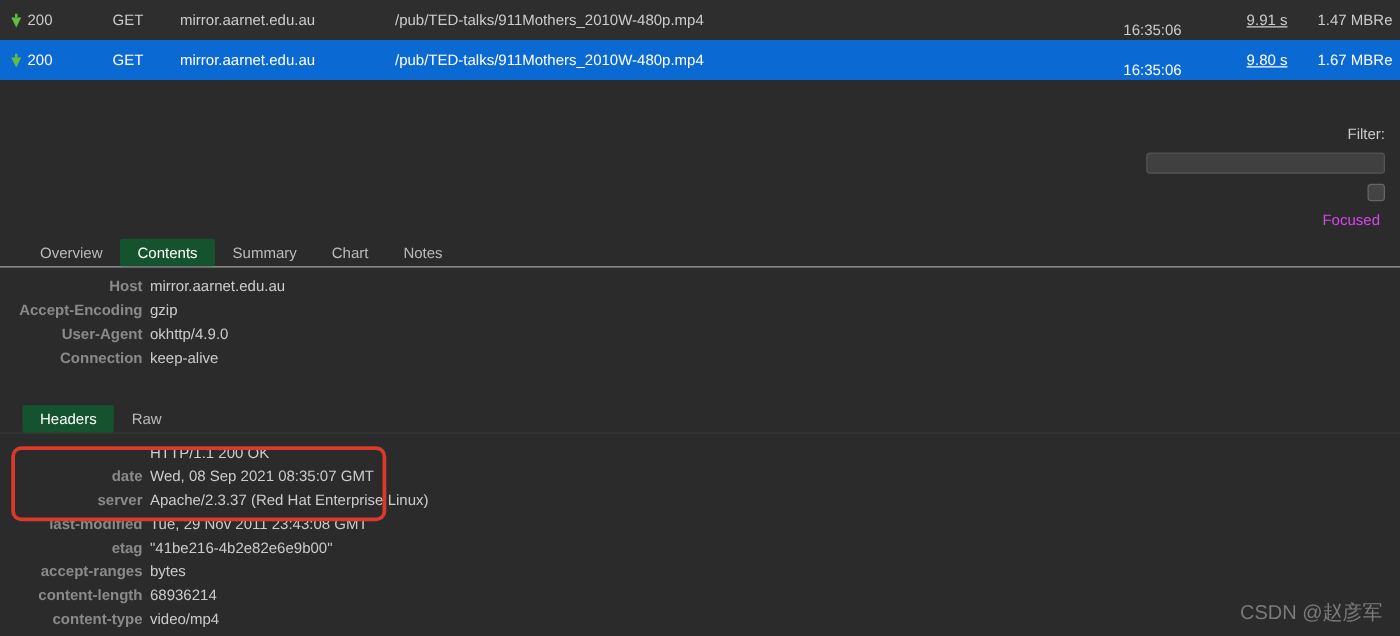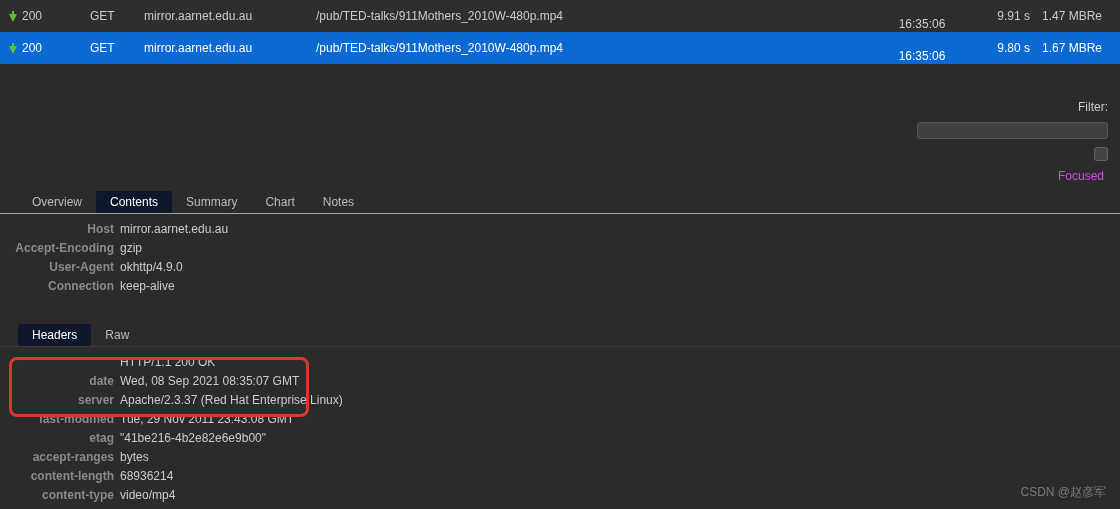--- a/index.html
+++ b/index.html
@@ -25,22 +25,22 @@
       background: #0b69d4;
       color: #fff;
     }
     .req-row:not(.selected) { background: #2e2e2e; }
     .col-arrow { width: 18px; display:flex; align-items:center; justify-content:center; }
     .col-status { width: 68px; }
     .col-method { width: 54px; }
     .col-host { width: 172px; }
     .col-path { flex: 1; }
     .col-time { width: 80px; text-align: center; margin-top: 16px; }
-    .col-dur { width: 68px; text-align: right; }
-    .col-size { width: 86px; text-align: center; padding-right: 2px; }
+    .col-dur { width: 68px; text-align: right; text-decoration: underline; }
+    .col-size { width: 86px; text-align: right; padding-right: 2px; }
     .arrow-icon {
       width: 0; height: 0;
       border-left: 4px solid transparent;
       border-right: 4px solid transparent;
       border-top: 8px solid #5fbf3f;
       margin-bottom: -1px;
     }
     .arrow-shaft {
       width: 2px; height: 3px; background:#5fbf3f; margin:0 auto;
     }
@@ -75,21 +75,21 @@
       padding-left: 18px;
       gap: 0;
       border-bottom: 1px solid #a3a3a3;
     }
     .tab {
       padding: 4px 14px;
       color: #bbb;
       cursor: pointer;
     }
     .tab.active {
-      background: #0f172a;
+      background: #14532d;
       color: #fff;
       border-radius: 2px;
     }
     .details {
       padding: 6px 0 0 0;
     }
     .kv-row {
       display: flex;
       line-height: 19px;
     }
@@ -112,21 +112,21 @@
       position: absolute;
       border: 3px solid #d93a2a;
       border-radius: 8px;
       pointer-events: none;
     }
     .watermark {
       position: absolute;
       right: 14px;
       bottom: 8px;
       color: #888;
-      font-size: 12px;
+      font-size: 16px;
       opacity: 0.85;
     }
   </style>
 </head>
 <body>
 
 <div class="requests-table">
   <div class="req-row">
     <div class="col-arrow">
       <div class="arrow-wrap">

